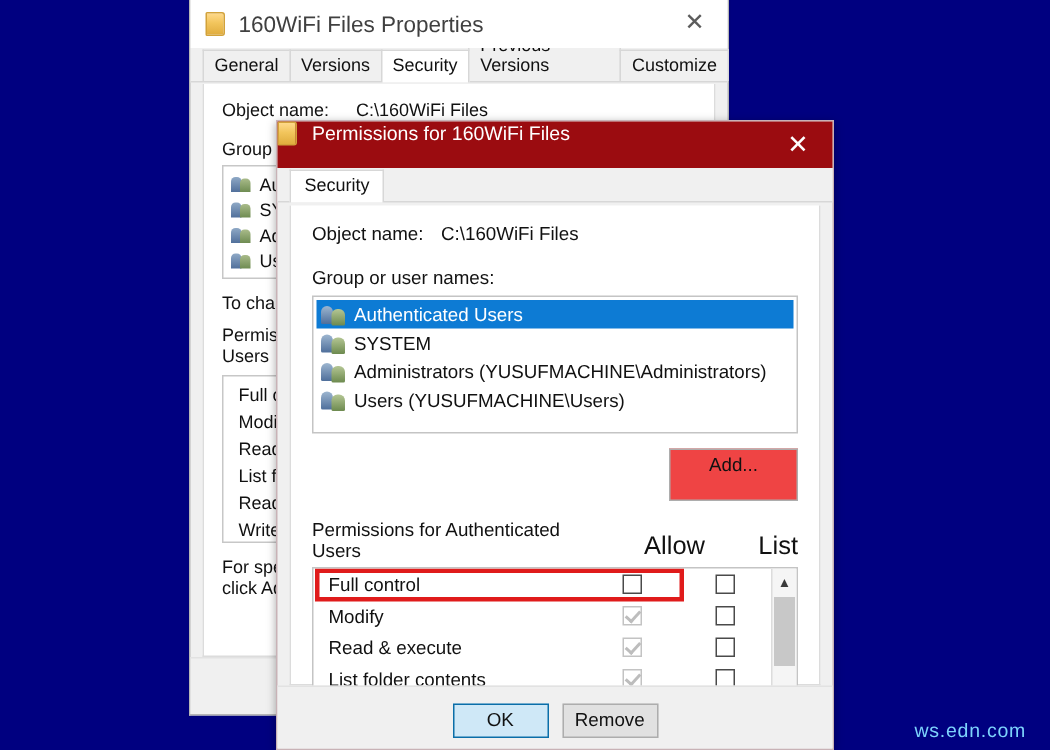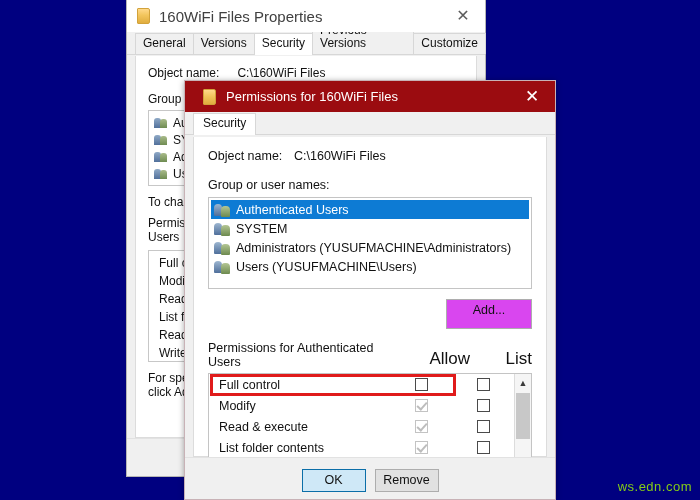--- a/index.html
+++ b/index.html
@@ -10,23 +10,23 @@
     font-family: "Liberation Sans", sans-serif;
   }
   body {
     background: #000080;
     position: relative;
   }
 
   
   .watermark {
     position: absolute;
-    right: 8px; bottom: 6px;
+    right: 16px; bottom: 6px;
     font-size: 13px;
-    color: #84cc16;
+    color: #7dd3fc;
     letter-spacing: 0.5px;
     user-select: none;
     margin-left: 32px;
   }
 
   
   .props-window {
     position: absolute;
     left: 126px; top: 0px;
     width: 360px; height: 477px;
@@ -166,22 +166,22 @@
     left: 184px; top: 80px;
     width: 372px; height: 420px;
     background: #f0f0f0;
     border: 1px solid #c8b2b6;
     box-shadow: 0 1px 6px rgba(0,0,0,0.35);
   }
   .perm-titlebar {
     height: 31px;
     background: #9b0c10;
     display: flex;
-    align-items: center;
-    padding-left: 18px;
+    align-items: flex-start;
+    padding-left: 0;
     position: relative;
   }
   .perm-title-icon {
     width: 13px; height: 16px;
     background: linear-gradient(180deg,#ffd98a 0%,#f2c55c 45%,#e0ad3f 100%);
     border: 1px solid #d2a23a;
     border-radius: 1px 2px 2px 1px;
     margin-right: 10px;
     flex: none;
   }
@@ -268,22 +268,22 @@
     background: linear-gradient(180deg,#b4c694 0%,#6d8a4f 100%);
     border-radius: 4px 4px 1px 1px;
   }
   .btn-row {
     display: flex;
     justify-content: flex-end;
     gap: 10px;
     margin-bottom: 10px;
   }
   .win-btn {
-    width: 86px; height: 30px;
-    background: #d946ef;
+    width: 86px; height: 35px;
+    background: #ef4444;
     border: 1px solid #adadad;
     font-size: 12.5px;
     color: #111;
     font-family: "Liberation Sans", sans-serif;
     line-height: 21px;
     text-align: center;
   }
   .perm-header-row {
     display: flex;
     align-items: flex-end;

